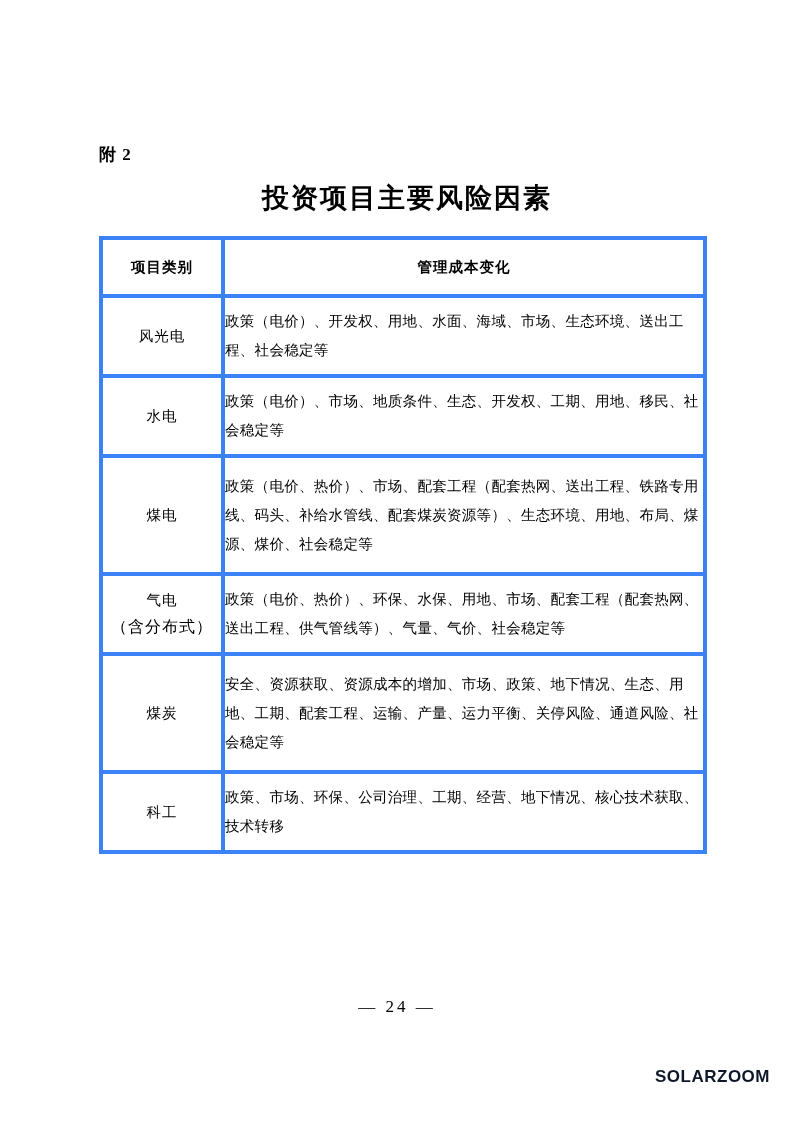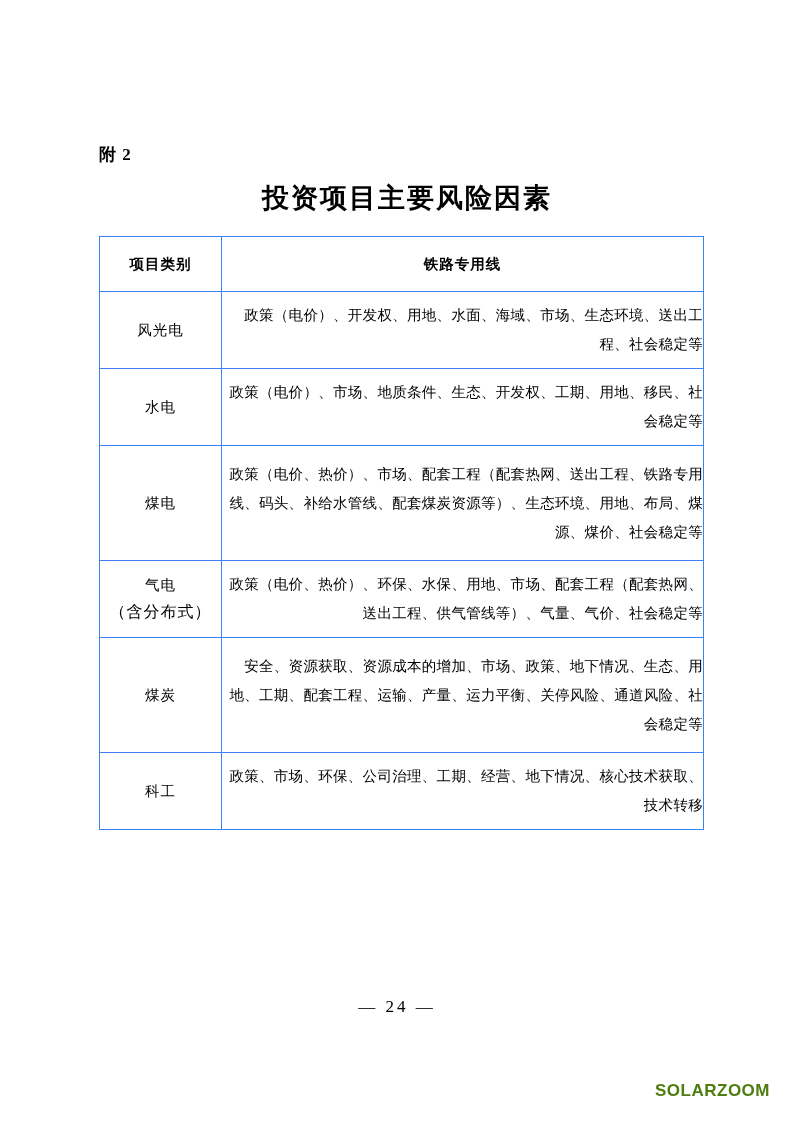--- a/index.html
+++ b/index.html
@@ -49,21 +49,21 @@
     left: 99px;
     top: 236px;
     width: 604px;
   }
   table.risk-table {
     border-collapse: collapse;
     width: 604px;
     table-layout: fixed;
   }
   table.risk-table td, table.risk-table th {
-    border: 1px solid #3b82f6;
+    border: 4px solid #3b82f6;
     vertical-align: middle;
     font-size: 14.5px;
     font-family: "Liberation Serif", "DejaVu Serif", serif;
     padding: 0;
   }
   .col-cat {
     width: 122px;
   }
   .col-risk {
     width: 482px;
@@ -79,21 +79,21 @@
     text-align: center;
     letter-spacing: 1px;
     padding: 10px 6px;
     line-height: 1.7;
   }
   .cat-sub {
     display: block;
     font-size: 16px;
   }
   .risk-cell {
-    text-align: right;
+    text-align: left;
     padding: 12px 10px 12px 12px;
     line-height: 2.0;
     letter-spacing: 0.3px;
   }
   .r-tall1 { height: 76px; }
   .r-tall2 { height: 76px; }
   .r-tall3 { height: 114px; }
   .r-tall4 { height: 76px; margin-top: 48px; }
   .r-tall5 { height: 114px; }
   .r-tall6 { height: 76px; }
@@ -104,22 +104,22 @@
     right: 0;
     top: 997px;
     text-align: center;
     font-size: 17px;
     letter-spacing: 3px;
     font-family: "Liberation Serif", "DejaVu Serif", serif;
   }
   .watermark {
     position: absolute;
     right: 24px;
-    bottom: 22px;
-    color: #4d7c0f;
+    bottom: 36px;
+    color: #0f172a;
     font-family: "Liberation Sans", sans-serif;
     font-size: 17px;
     font-weight: bold;
     letter-spacing: 0.5px;
   }
 </style>
 </head>
 <body>
 
 <div class="page">
@@ -130,21 +130,21 @@
 
   <div class="table-wrap">
     <table class="risk-table">
       <colgroup>
         <col class="col-cat">
         <col class="col-risk">
       </colgroup>
       <thead>
         <tr>
           <th class="head-cell">项目类别</th>
-          <th class="head-cell">铁路专用线</th>
+          <th class="head-cell">管理成本变化</th>
         </tr>
       </thead>
       <tbody>
         <tr>
           <td class="cat-cell r-tall1">风光电</td>
           <td class="risk-cell r-tall1">政策（电价）、开发权、用地、水面、海域、市场、生态环境、送出工程、社会稳定等</td>
         </tr>
         <tr>
           <td class="cat-cell r-tall2">水电</td>
           <td class="risk-cell r-tall2">政策（电价）、市场、地质条件、生态、开发权、工期、用地、移民、社会稳定等</td>

